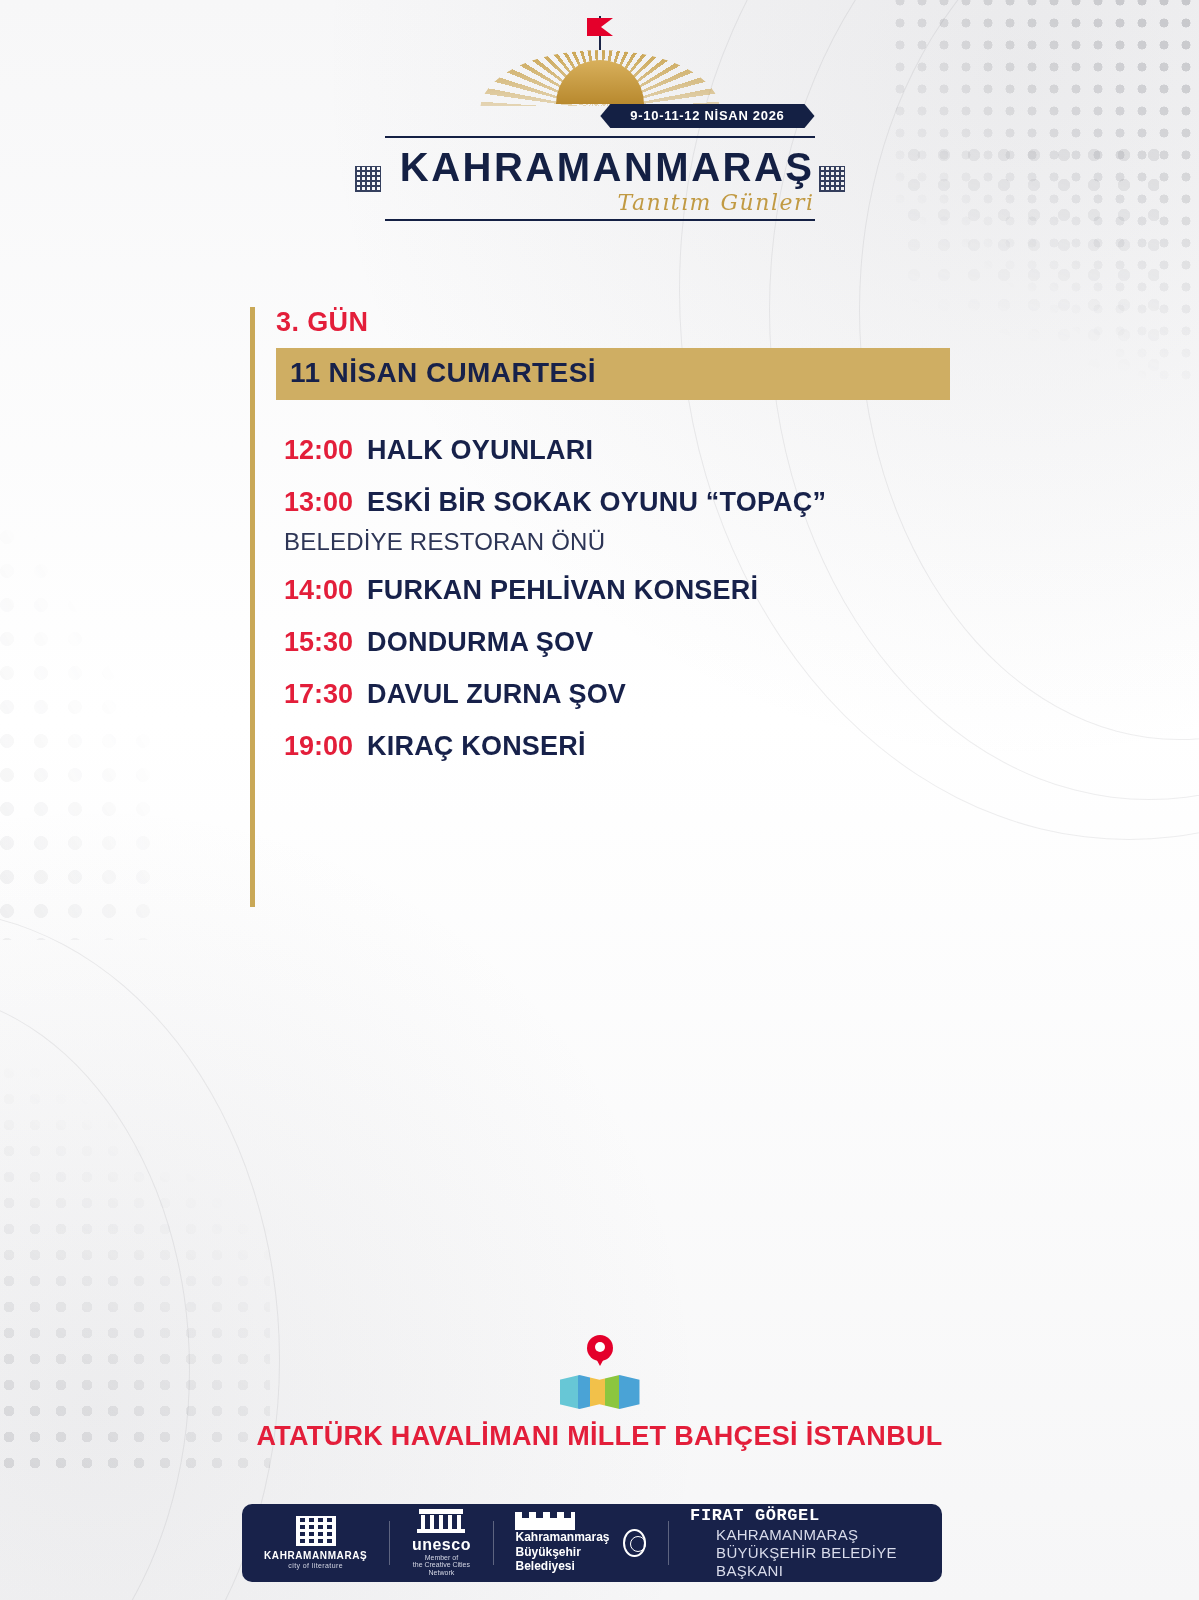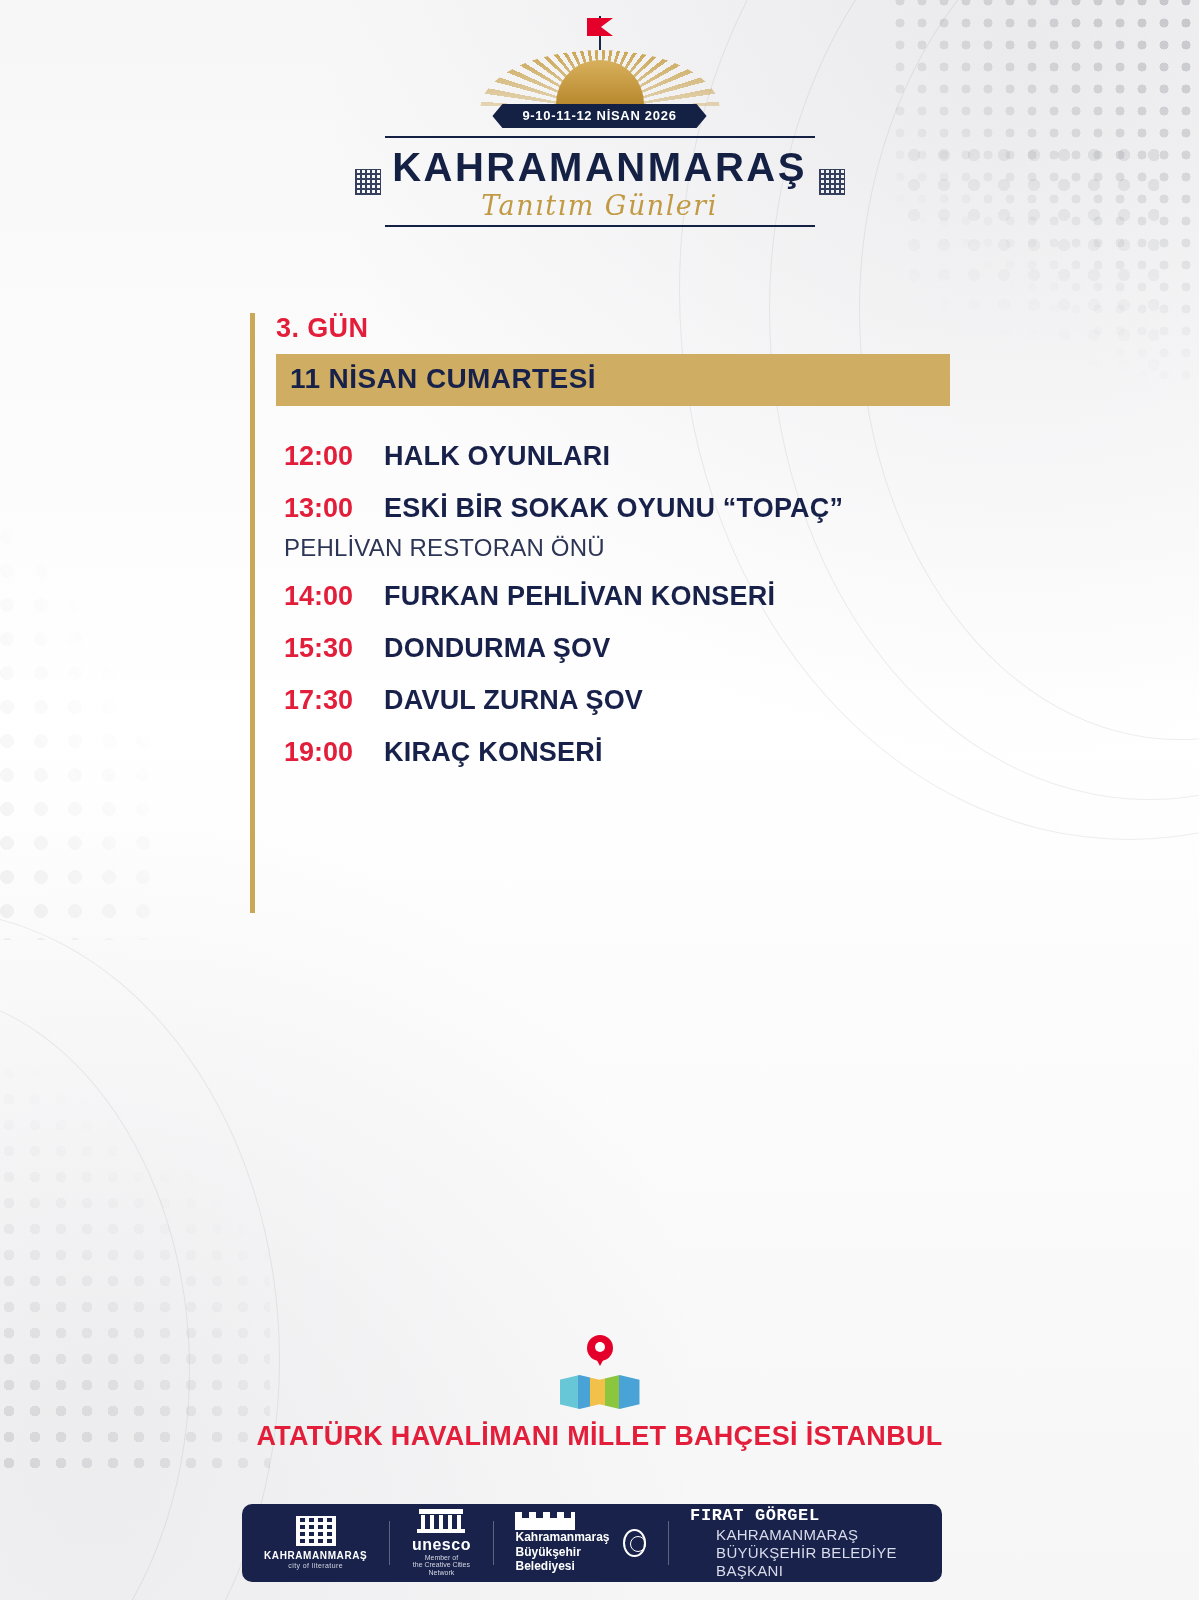--- a/index.html
+++ b/index.html
@@ -69,21 +69,21 @@
   .swoosh.s1 { width: 900px; height: 1100px; right: -380px; top: -260px; }
   .swoosh.s2 { width: 760px; height: 980px;  right: -330px; top: -180px; }
   .swoosh.s3 { width: 640px; height: 860px;  right: -300px; top: -120px; }
   .swoosh.s4 { width: 700px; height: 900px;  left: -420px; bottom: -210px; }
   .swoosh.s5 { width: 560px; height: 760px;  left: -370px; bottom: -150px; }
 
   
   .header {
     position: relative;
     padding-top: 16px;
-    text-align: center;
+    text-align: right;
   }
   .crest {
     position: relative;
     width: 430px;
     margin: 0 auto;
   }
   .crest-flag {
     position: relative;
     width: 30px;
     height: 34px;
@@ -175,21 +175,21 @@
   .wordmark {
     font-size: 40px;
     font-weight: 700;
     letter-spacing: 2.5px;
     color: #142044;
     line-height: 1.05;
   }
   .wordmark-sub {
     font-family: "DejaVu Serif", serif;
     font-style: italic;
-    font-size: 27px;
+    font-size: 22px;
     color: #c19a43;
     letter-spacing: 1.5px;
     margin-top: 2px;
   }
   .program-bar {
     display: inline-block;
     margin-top: 22px;
     padding: 13px 62px 15px;
     background: #141f42;
     color: #ffffff;
@@ -223,21 +223,21 @@
     font-weight: 700;
     letter-spacing: .4px;
     padding: 9px 14px 11px;
     width: 100%;
   }
   .events { margin-top: 26px; }
   .event { margin-bottom: 4px; }
   .event-line {
     display: flex;
     align-items: baseline;
-    gap: 31px;
+    gap: 14px;
     padding: 9px 0 8px 8px;
   }
   .event-time {
     color: #e31e3a;
     font-size: 27px;
     font-weight: 700;
     white-space: nowrap;
   }
   .event-title {
     color: #17214a;
@@ -445,21 +445,21 @@
           <span class="event-time">12:00</span>
           <span class="event-title">HALK OYUNLARI</span>
         </div>
       </div>
 
       <div class="event">
         <div class="event-line">
           <span class="event-time">13:00</span>
           <span class="event-title">ESKİ BİR SOKAK OYUNU “TOPAÇ”</span>
         </div>
-        <div class="event-venue">PEHLİVAN RESTORAN ÖNÜ</div>
+        <div class="event-venue">BELEDİYE RESTORAN ÖNÜ</div>
       </div>
 
       <div class="event">
         <div class="event-line">
           <span class="event-time">14:00</span>
           <span class="event-title">FURKAN PEHLİVAN KONSERİ</span>
         </div>
       </div>
 
       <div class="event">

